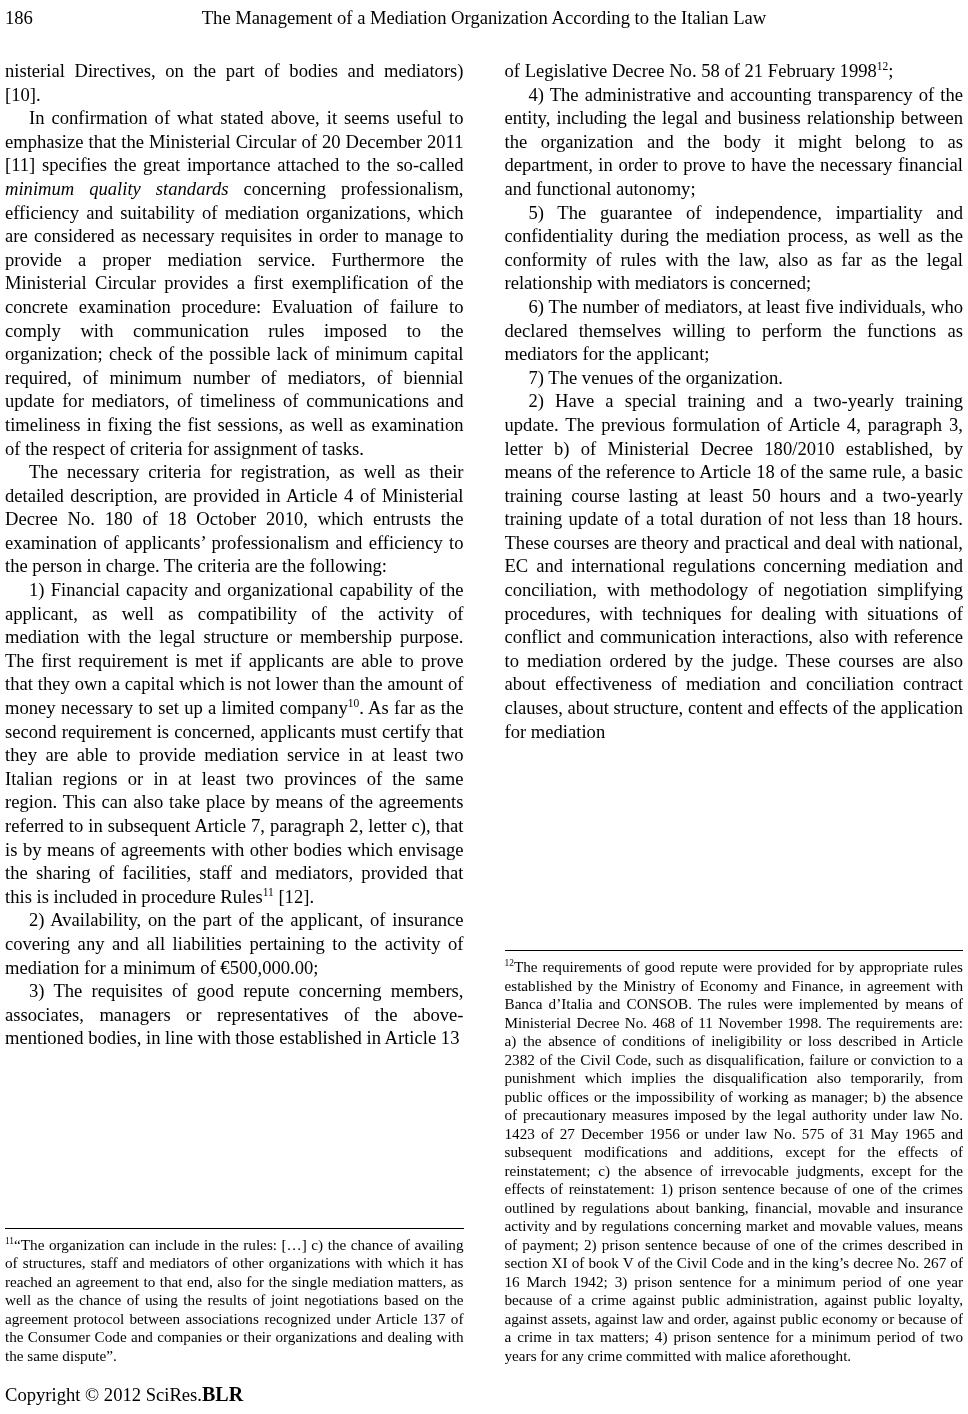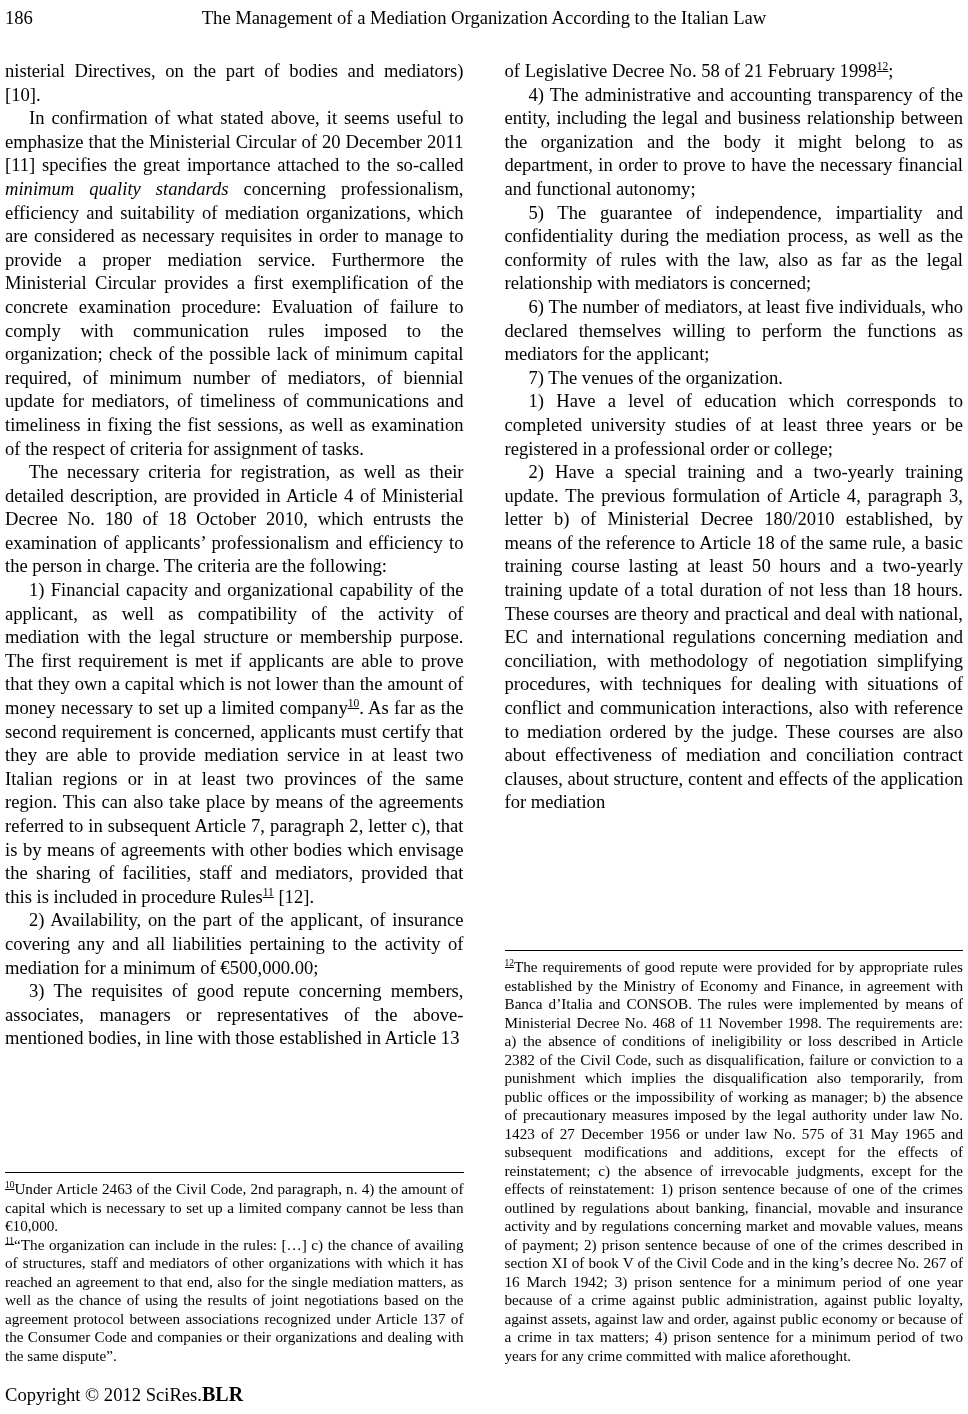--- a/index.html
+++ b/index.html
@@ -42,21 +42,21 @@
   }
   .body-text {
     font-size: 18.6px;
     line-height: 23.6px;
     text-align: justify;
     hyphens: auto;
     -webkit-hyphens: auto;
   }
   .para { margin: 0; }
   .para.indent { text-indent: 24px; }
-  sup { font-size: 0.62em; line-height: 0; vertical-align: super; text-decoration: underline; }
+  sup { font-size: 0.62em; line-height: 0; vertical-align: super; }
   .fnwrap { margin-top: auto; flex: 0 0 auto; }
   .fnsep {
     border: none;
     border-top: 1.6px solid #000000;
     margin: 0 0 7px 0;
     width: 100%;
   }
   .footnotes {
     font-size: 15.2px;
     line-height: 18.5px;
@@ -93,34 +93,32 @@
           <p class="para">nisterial Directives, on the part of bodies and mediators) [10].</p>
           <p class="para indent">In confirmation of what stated above, it seems useful to emphasize that the Ministerial Circular of 20 December 2011 [11] specifies the great importance attached to the so-called <i>minimum quality standards</i> concerning professionalism, efficiency and suitability of mediation organizations, which are considered as necessary requisites in order to manage to provide a proper mediation service. Furthermore the Ministerial Circular provides a first exemplification of the concrete examination procedure: Evaluation of failure to comply with communication rules imposed to the organization; check of the possible lack of minimum capital required, of minimum number of mediators, of biennial update for mediators, of timeliness of communications and timeliness in fixing the fist sessions, as well as examination of the respect of criteria for assignment of tasks.</p>
           <p class="para indent">The necessary criteria for registration, as well as their detailed description, are provided in Article 4 of Ministerial Decree No. 180 of 18 October 2010, which entrusts the examination of applicants’ professionalism and efficiency to the person in charge. The criteria are the following:</p>
           <p class="para indent">1) Financial capacity and organizational capability of the applicant, as well as compatibility of the activity of mediation with the legal structure or membership purpose. The first requirement is met if applicants are able to prove that they own a capital which is not lower than the amount of money necessary to set up a limited company<sup>10</sup>. As far as the second requirement is concerned, applicants must certify that they are able to provide mediation service in at least two Italian regions or in at least two provinces of the same region. This can also take place by means of the agreements referred to in subsequent Article 7, paragraph 2, letter c), that is by means of agreements with other bodies which envisage the sharing of facilities, staff and mediators, provided that this is included in procedure Rules<sup>11</sup> [12].</p>
           <p class="para indent">2) Availability, on the part of the applicant, of insurance covering any and all liabilities pertaining to the activity of mediation for a minimum of €500,000.00;</p>
           <p class="para indent">3) The requisites of good repute concerning members, associates, managers or representatives of the above-mentioned bodies, in line with those established in Article 13</p>
         </div>
       <div class="fnwrap">
         <hr class="fnsep">
         <div class="footnotes">
-            <p class="footnote"><sup>10</sup>Under Article 2463 of the Civil Code, 2nd paragraph, n. 4) the amount of capital which is necessary to set up a limited company cannot be less than €10,000.</p>
             <p class="footnote"><sup>11</sup>“The organization can include in the rules: […] c) the chance of availing of structures, staff and mediators of other organizations with which it has reached an agreement to that end, also for the single mediation matters, as well as the chance of using the results of joint negotiations based on the agreement protocol between associations recognized under Article 137 of the Consumer Code and companies or their organizations and dealing with the same dispute”.</p>
           </div>
       </div>
     </section>
 
     <section class="col">
       <div class="body-text">
           <p class="para">of Legislative Decree No. 58 of 21 February 1998<sup>12</sup>;</p>
           <p class="para indent">4) The administrative and accounting transparency of the entity, including the legal and business relationship between the organization and the body it might belong to as department, in order to prove to have the necessary financial and functional autonomy;</p>
           <p class="para indent">5) The guarantee of independence, impartiality and confidentiality during the mediation process, as well as the conformity of rules with the law, also as far as the legal relationship with mediators is concerned;</p>
           <p class="para indent">6) The number of mediators, at least five individuals, who declared themselves willing to perform the functions as mediators for the applicant;</p>
           <p class="para indent">7) The venues of the organization.</p>
-          <p class="para indent">1) Have a level of education which corresponds to completed university studies of at least three years or be registered in a professional order or college;</p>
           <p class="para indent">2) Have a special training and a two-yearly training update. The previous formulation of Article 4, paragraph 3, letter b) of Ministerial Decree 180/2010 established, by means of the reference to Article 18 of the same rule, a basic training course lasting at least 50 hours and a two-yearly training update of a total duration of not less than 18 hours. These courses are theory and practical and deal with national, EC and international regulations concerning mediation and conciliation, with methodology of negotiation simplifying procedures, with techniques for dealing with situations of conflict and communication interactions, also with reference to mediation ordered by the judge. These courses are also about effectiveness of mediation and conciliation contract clauses, about structure, content and effects of the application for mediation</p>
         </div>
       <div class="fnwrap">
         <hr class="fnsep">
         <div class="footnotes">
             <p class="footnote"><sup>12</sup>The requirements of good repute were provided for by appropriate rules established by the Ministry of Economy and Finance, in agreement with Banca d’Italia and CONSOB. The rules were implemented by means of Ministerial Decree No. 468 of 11 November 1998. The requirements are: a) the absence of conditions of ineligibility or loss described in Article 2382 of the Civil Code, such as disqualification, failure or conviction to a punishment which implies the disqualification also temporarily, from public offices or the impossibility of working as manager; b) the absence of precautionary measures imposed by the legal authority under law No. 1423 of 27 December 1956 or under law No. 575 of 31 May 1965 and subsequent modifications and additions, except for the effects of reinstatement; c) the absence of irrevocable judgments, except for the effects of reinstatement: 1) prison sentence because of one of the crimes outlined by regulations about banking, financial, movable and insurance activity and by regulations concerning market and movable values, means of payment; 2) prison sentence because of one of the crimes described in section XI of book V of the Civil Code and in the king’s decree No. 267 of 16 March 1942; 3) prison sentence for a minimum period of one year because of a crime against public administration, against public loyalty, against assets, against law and order, against public economy or because of a crime in tax matters; 4) prison sentence for a minimum period of two years for any crime committed with malice aforethought.</p>
           </div>
       </div>
     </section>
 

